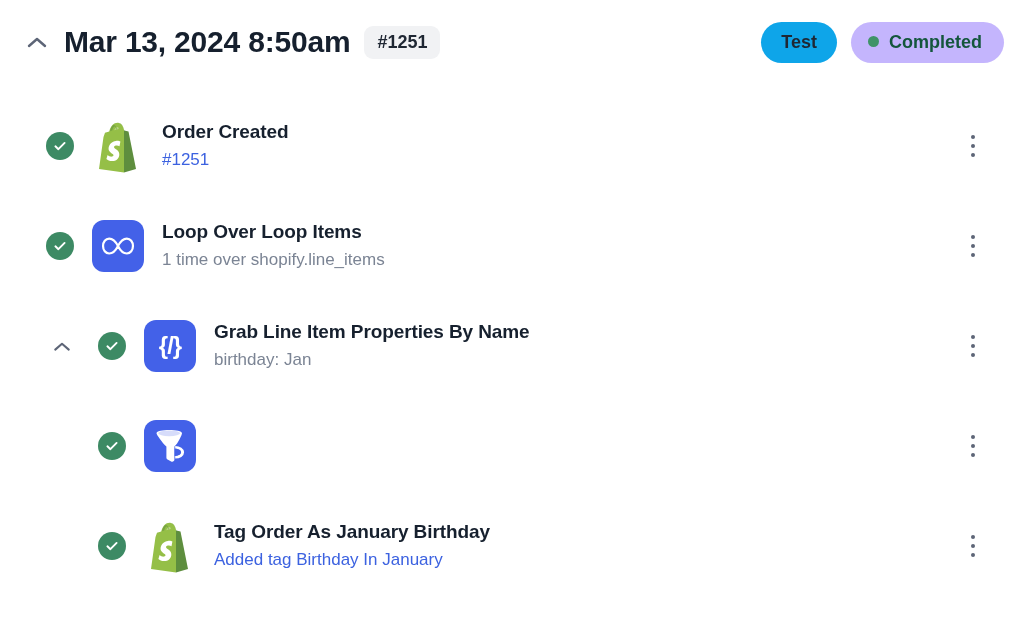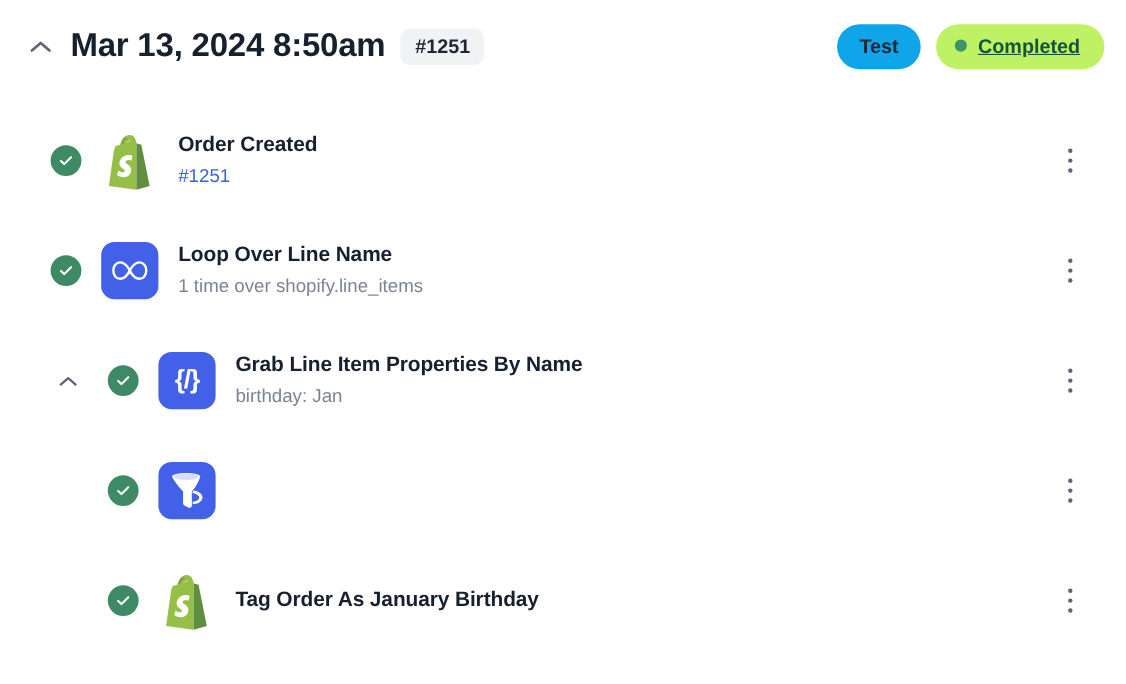--- a/index.html
+++ b/index.html
@@ -61,25 +61,24 @@
     font-weight: bold;
     line-height: 1;
     white-space: nowrap;
   }
   .pill-test {
     background: #0ea5e9;
     color: #1f2733;
     padding: 11px 20px 12px;
   }
   .pill-status {
-    background: #bef264;
+    background: #c4b5fd;
     color: #14563c;
     padding: 11px 22px 12px 17px;
     margin-left: 14px;
-    text-decoration: underline;
   }
   .status-dot {
     width: 11px;
     height: 11px;
     border-radius: 50%;
     background: #3f9368;
     margin-right: 10px;
     flex: 0 0 auto;
   }
 
@@ -227,21 +226,21 @@
         <svg width="16" height="16" viewBox="0 0 16 16">
           <path d="M3.4 8.3 L6.4 11.2 L12.6 4.9" fill="none" stroke="#ffffff" stroke-width="1.9" stroke-linecap="round" stroke-linejoin="round"></path>
         </svg>
       </div>
       <div class="app-icon tile">
         <svg width="34" height="22" viewBox="0 0 40 24">
           <path d="M20 12 C16.8 5.6 13.6 3.2 9.6 3.2 C5.4 3.2 2.4 7.1 2.4 12 C2.4 16.9 5.4 20.8 9.6 20.8 C13.6 20.8 16.8 18.4 20 12 C23.2 5.6 26.4 3.2 30.4 3.2 C34.6 3.2 37.6 7.1 37.6 12 C37.6 16.9 34.6 20.8 30.4 20.8 C26.4 20.8 23.2 18.4 20 12 Z" fill="none" stroke="#ffffff" stroke-width="2.6" stroke-linecap="round" stroke-linejoin="round"></path>
         </svg>
       </div>
       <div class="step-text">
-        <div class="step-title">Loop Over Line Name</div>
+        <div class="step-title">Loop Over Loop Items</div>
         <div class="step-sub muted">1 time over shopify.line_items</div>
       </div>
       <div class="kebab">
         <i></i>
         <i></i>
         <i></i>
       </div>
     </div>
     <div class="step-row" data-depth="2">
       <div class="row-chevron">
@@ -297,20 +296,21 @@
         <svg width="50" height="54" viewBox="0 0 50 54">
           <path d="M26 4 C21.5 3 18 6.5 16.2 12.5 L12 13.8 L10.5 18 L6 50 L31 53.5 L31 11 C30.2 6.8 28.6 4.6 26 4 Z" fill="#95bf47"></path>
           <path d="M26 4 C28.8 4.8 30.6 7.4 31.3 11.4 L35.5 12.6 L43 50 L31 53.5 L31 10.8 C30.3 6.6 28.6 4.5 26 4 Z" fill="#5e8e3e"></path>
           <path d="M25.2 8.2 C24 7.6 22.3 8.6 21.2 11.2 L25.8 9.9 C25.8 9.2 25.6 8.6 25.2 8.2 Z" fill="#ffffff" opacity="0.32"></path>
           <path d="M24 10.2 C23.1 7.2 21.9 5.6 20.4 6.1 C18.8 6.7 17.6 9.3 17 12.2 L19.2 11.6 C19.8 9.3 20.6 7.7 21.4 7.5 C22.2 7.3 22.9 8.4 23.3 10.4 Z" fill="#5e8e3e" opacity="0.55"></path>
           <path d="M27.4 22.6 L26.5 27.2 C25.4 26.6 24.1 26.3 22.8 26.6 C20.7 27.1 20.6 28.6 21.9 29.6 C23.6 30.9 26.6 32.3 26.3 35.9 C26 39.6 22.8 42.3 19 42.1 C16.6 42 14.6 41.1 13.4 40 L14.6 36 C15.9 37 17.4 37.8 18.9 37.6 C20.4 37.4 21 36.2 20 35.3 C18.1 33.7 15.2 32.5 15.6 29 C16 25.3 19 22.4 22.9 21.9 C24.8 21.6 26.5 22 27.4 22.6 Z" fill="#ffffff"></path>
         </svg>
       </div>
       <div class="step-text">
         <div class="step-title">Tag Order As January Birthday</div>
+        <div class="step-sub link">Added tag Birthday In January</div>
       </div>
       <div class="kebab">
         <i></i>
         <i></i>
         <i></i>
       </div>
     </div>
   </div>
 
 </body></html>

